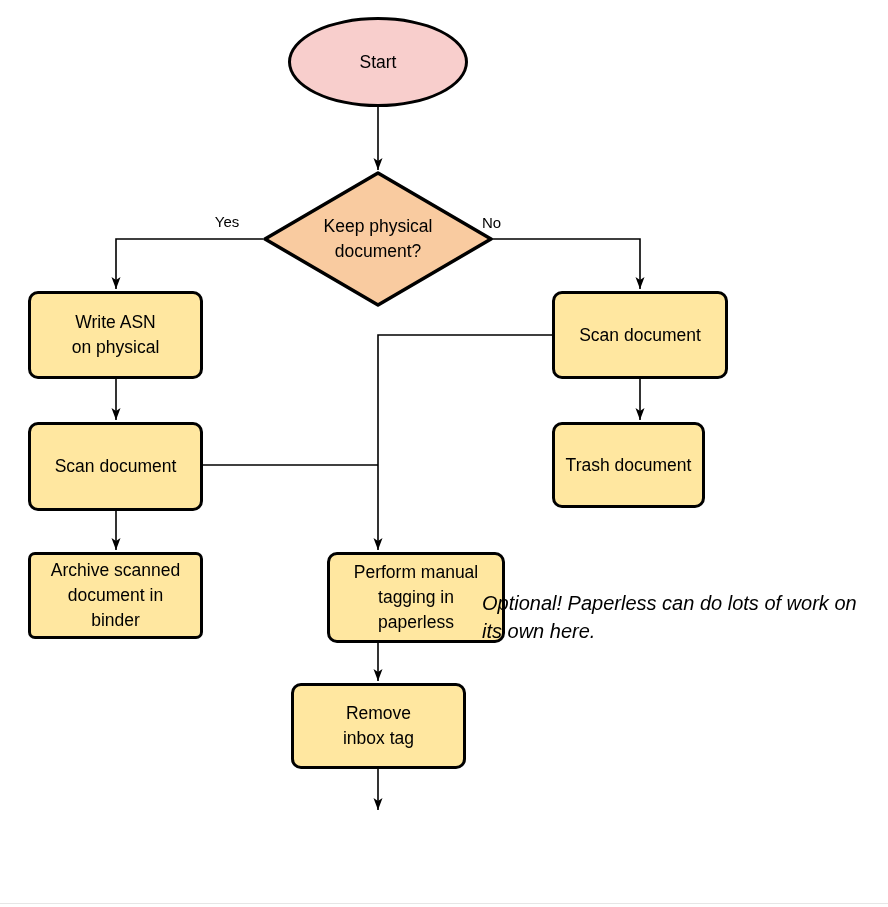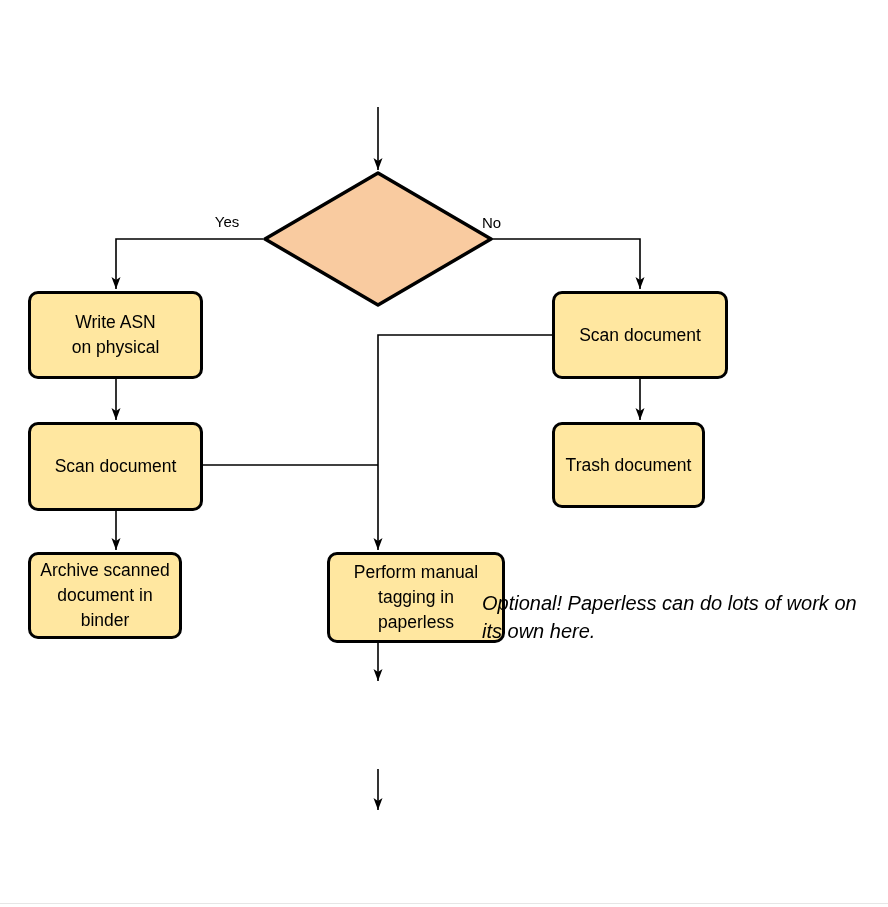--- a/index.html
+++ b/index.html
@@ -94,39 +94,44 @@
     <path d="M492,239 L640,239 L640,289" fill="none" stroke="#000000" stroke-width="1.6" marker-end="url(#arrow)"></path>
     <path d="M116,379 L116,420" fill="none" stroke="#000000" stroke-width="1.6" marker-end="url(#arrow)"></path>
     <path d="M116,511 L116,550" fill="none" stroke="#000000" stroke-width="1.6" marker-end="url(#arrow)"></path>
     <path d="M640,379 L640,420" fill="none" stroke="#000000" stroke-width="1.6" marker-end="url(#arrow)"></path>
     <path d="M552,335 L378,335 L378,550" fill="none" stroke="#000000" stroke-width="1.6" marker-end="url(#arrow)"></path>
     <path d="M203,465 L378,465" fill="none" stroke="#000000" stroke-width="1.6"></path>
     <path d="M378,643 L378,681" fill="none" stroke="#000000" stroke-width="1.6" marker-end="url(#arrow)"></path>
     <path d="M378,769 L378,810" fill="none" stroke="#000000" stroke-width="1.6" marker-end="url(#arrow)"></path>
   </svg>
 
+  <div class="node terminal" style="left:288px; top:17px; width:180px; height:90px;">Start</div>
 
+  <div class="node diamond-label" style="left:265px; top:172px; width:226px; height:134px;">Keep physical
+document?</div>
 
   <div class="node box" style="left:28px; top:291px; width:175px; height:88px;">Write ASN
 on physical</div>
 
   <div class="node box" style="left:28px; top:422px; width:175px; height:89px;">Scan document</div>
 
-  <div class="node box" style="left:28px; top:552px; width:154px; height:87px;">Archive scanned
+  <div class="node box" style="left:28px; top:552px; width:175px; height:87px;border-radius:7px;">Archive scanned
 document in
 binder</div>
 
   <div class="node box" style="left:552px; top:291px; width:176px; height:88px;">Scan document</div>
 
   <div class="node box" style="left:552px; top:422px; width:153px; height:86px;">Trash document</div>
 
   <div class="node box" style="left:289px; top:552px; width:178px; height:91px;margin-left:38px;">Perform manual
 tagging in
 paperless</div>
 
+  <div class="node box" style="left:291px; top:683px; width:175px; height:86px;">Remove
+inbox tag</div>
 
 
   <div class="edge-label" style="left:197px; top:211px; width:60px;">Yes</div>
 
   <div class="edge-label" style="left:464px; top:212px; width:55px;">No</div>
 
   <div class="annotation">
     <div>Optional! Paperless can do lots of work on</div>
     <div>its own here.</div>
   </div>

